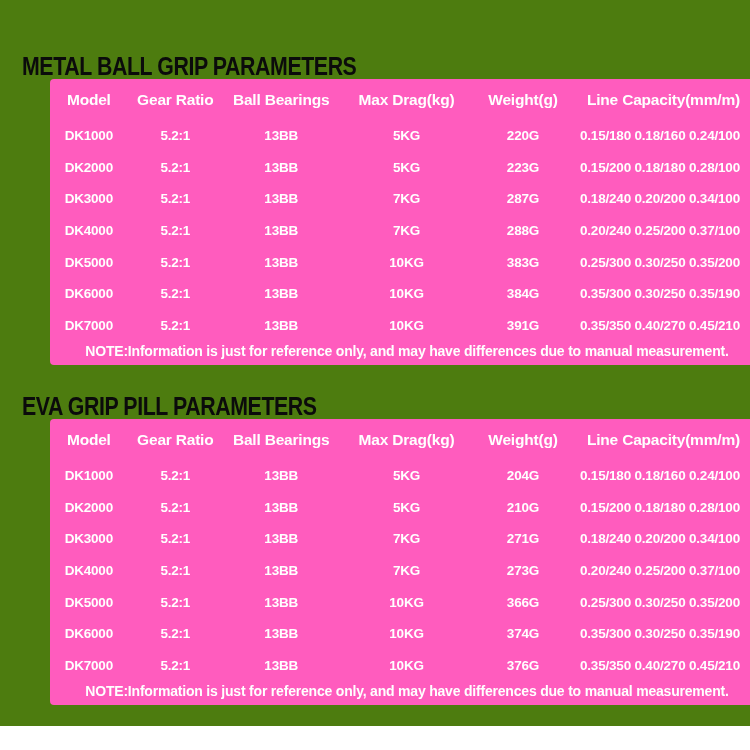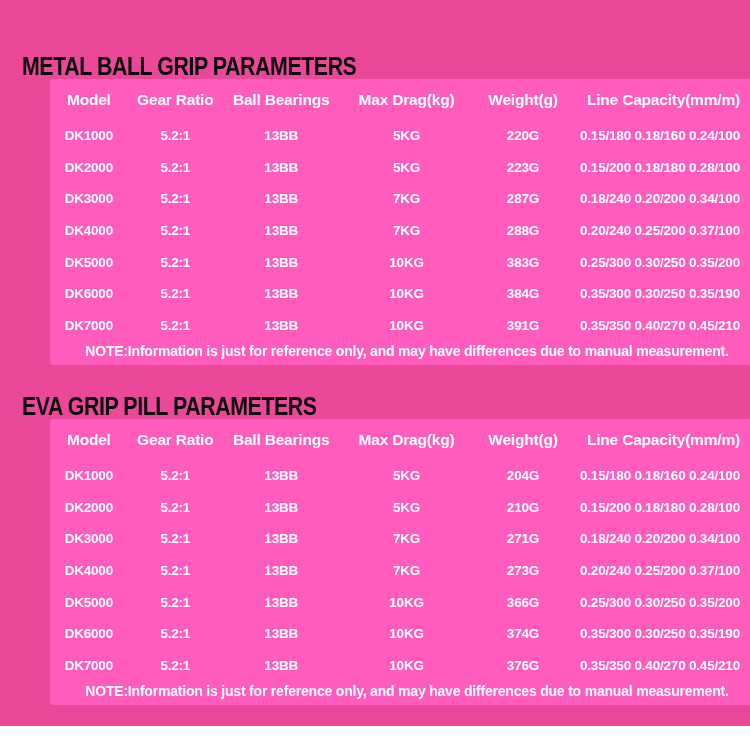--- a/index.html
+++ b/index.html
@@ -6,21 +6,21 @@
   html, body { width: 750px; height: 750px; }
   body {
     background: #ffffff;
     font-family: "Liberation Sans", "DejaVu Sans", sans-serif;
     overflow: hidden;
   }
   .page {
     position: relative;
     width: 750px;
     height: 726px;
-    background: #ec4899;
+    background: #4d7c0f;
   }
   .section-title {
     position: absolute;
     left: 22px;
     color: #0b0b0b;
     font-size: 26px;
     font-weight: 800;
     line-height: 24px;
     letter-spacing: -0.5px;
     white-space: nowrap;

